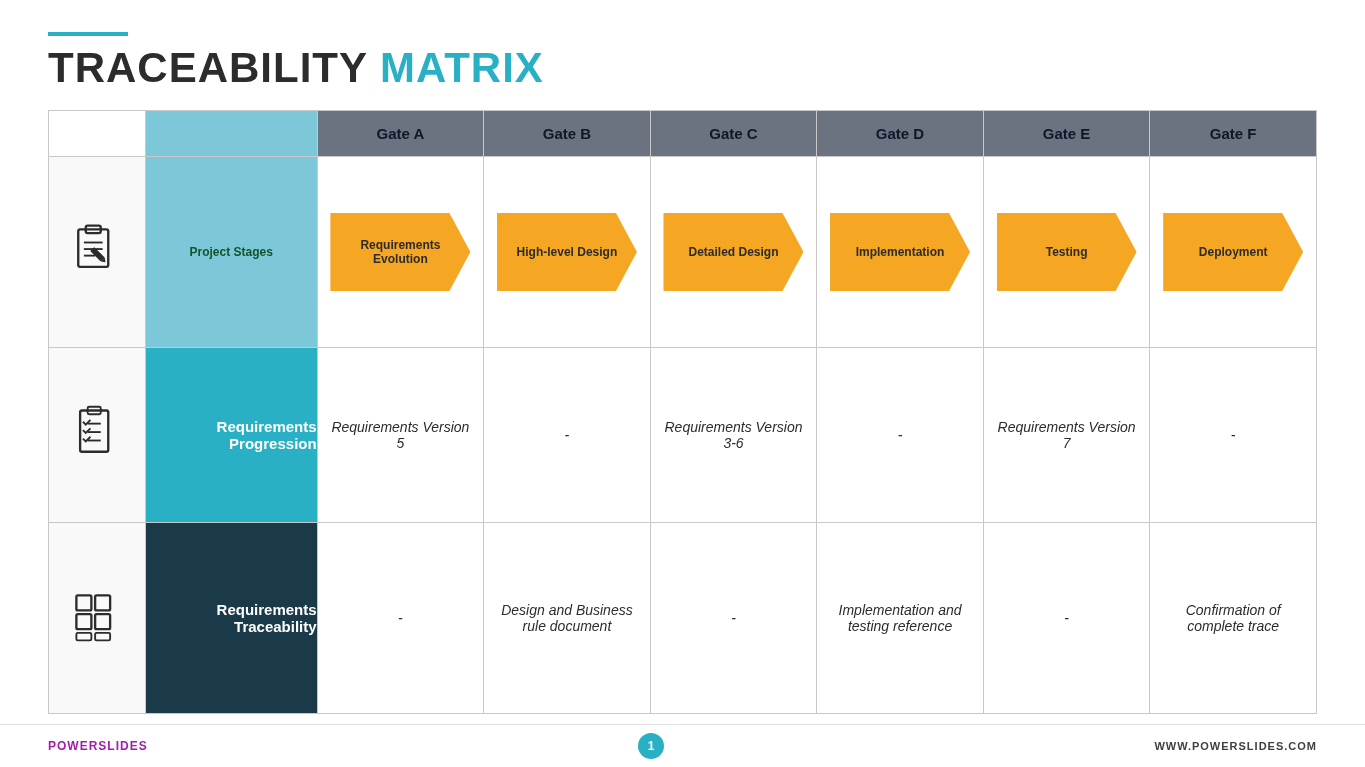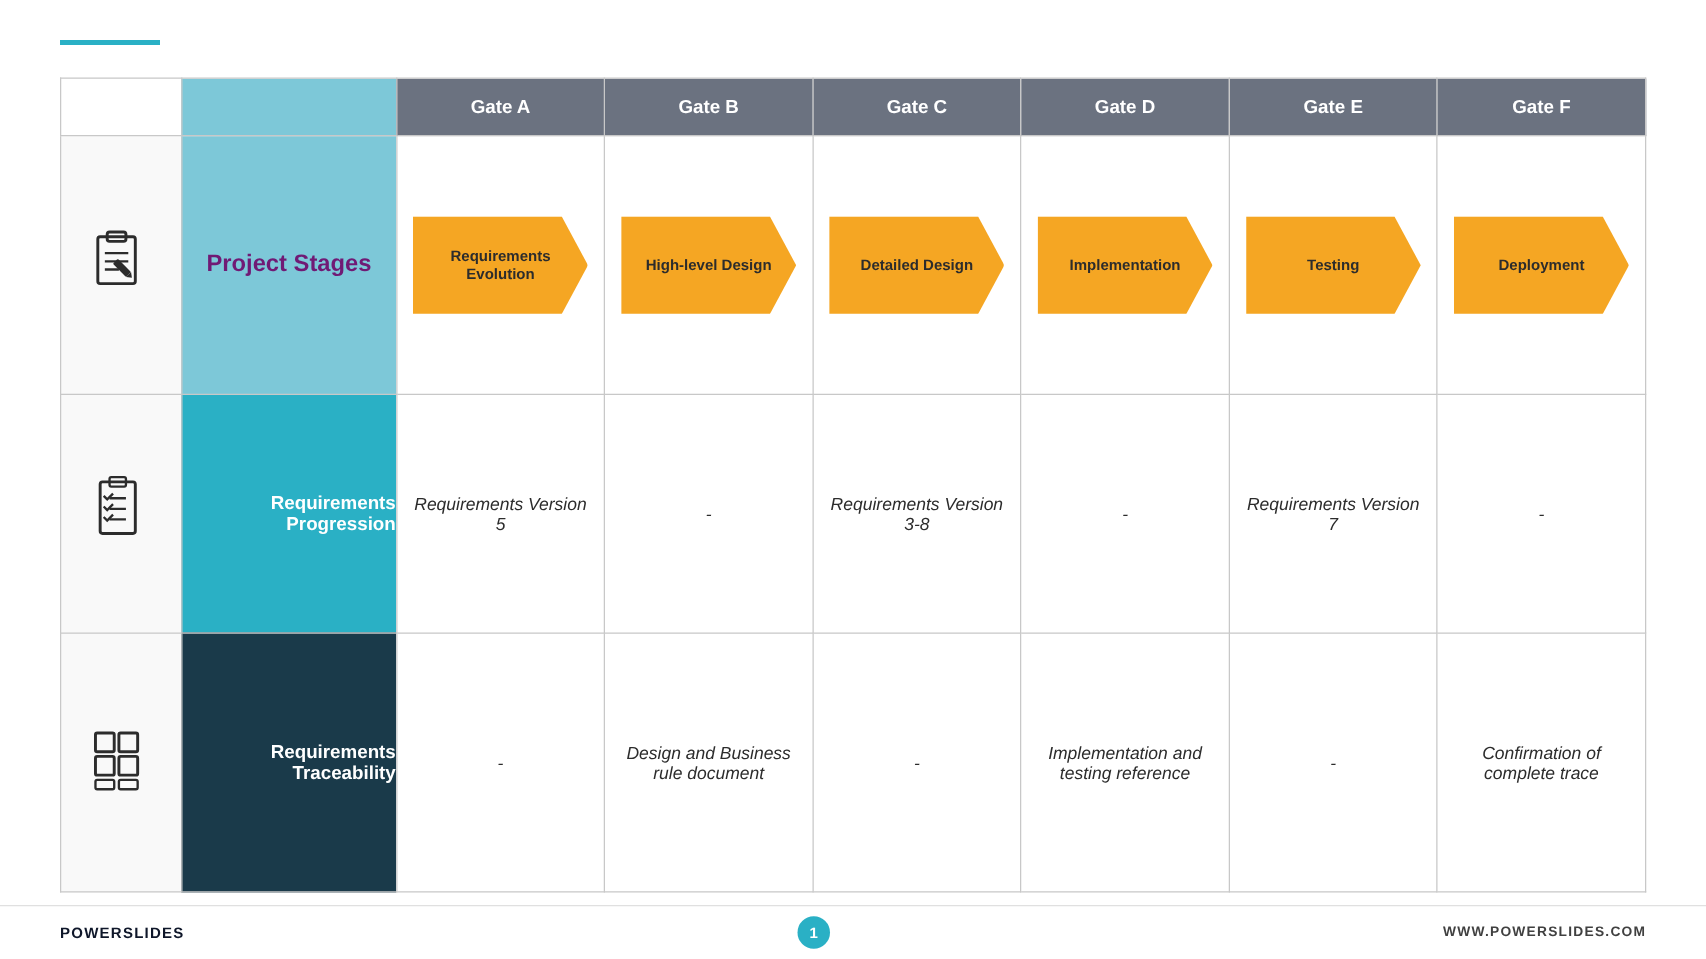--- a/index.html
+++ b/index.html
@@ -61,43 +61,43 @@
       flex: 1;
     }
     .matrix-table td, .matrix-table th {
       border: 1.5px solid #c8c8c8;
       vertical-align: middle;
       text-align: center;
     }
     
     .header-row th {
       background: #6b7280;
-      color: #ffffff;
+      color: #0f172a;
       font-size: 15px;
       font-weight: 700;
       padding: 14px 8px;
     }
     .header-row th.icon-col {
       background: #ffffff;
       border: 1.5px solid #c8c8c8;
     }
     .header-row th.label-col {
       background: #7dc8d8;
       border: 1.5px solid #c8c8c8;
     }
     
     .stages-row td { height: 120px; }
     .stages-row .icon-cell {
       background: #f9f9f9;
       width: 90px;
     }
     .stages-row .label-cell {
       background: #7dc8d8;
-      color: #701a75;
-      font-size: 19px;
+      color: #14532d;
+      font-size: 12px;
       font-weight: 700;
       width: 155px;
     }
     
     .arrow-cell {
       background: #ffffff;
       padding: 8px 4px;
     }
     .arrow-shape {
       display: flex;
@@ -166,21 +166,21 @@
       display: flex;
       align-items: center;
       justify-content: space-between;
       padding: 8px 48px;
       border-top: 1px solid #e0e0e0;
       background: #fff;
     }
     .footer-brand-left {
       font-size: 12px;
       font-weight: 700;
-      color: #0f172a;
+      color: #a21caf;
       letter-spacing: 1px;
     }
     .footer-page {
       background: #2ab0c5;
       color: #fff;
       border-radius: 50%;
       width: 26px;
       height: 26px;
       display: flex;
       align-items: center;
@@ -203,20 +203,24 @@
     .col-label { width: 160px; }
     .col-gate { width: 155px; }
   </style>
 </head>
 <body>
 
 <div class="main-content">
 
   <div class="title-bar">
     <div class="title-accent"></div>
+    <div class="title-row">
+      <span class="title-black">TRACEABILITY</span>
+      <span class="title-teal">MATRIX</span>
+    </div>
   </div>
 
   <table class="matrix-table">
 
     <thead>
       <tr class="header-row">
         <th class="icon-col col-icon"></th>
         <th class="label-col col-label"></th>
         <th class="col-gate">Gate A</th>
         <th class="col-gate">Gate B</th>
@@ -290,21 +294,21 @@
             <polyline points="17,29 20,32 25,27" stroke="#2c2c2c" stroke-width="2" fill="none"></polyline>
             <line x1="22" y1="40" x2="36" y2="40" stroke="#2c2c2c" stroke-width="2"></line>
             <polyline points="17,38 20,41 25,36" stroke="#2c2c2c" stroke-width="2" fill="none"></polyline>
           </svg>
         </td>
         <td class="label-cell col-label">
           <span>Requirements Progression</span>
         </td>
         <td class="data-cell col-gate">Requirements Version 5</td>
         <td class="data-cell col-gate">-</td>
-        <td class="data-cell col-gate">Requirements Version 3-8</td>
+        <td class="data-cell col-gate">Requirements Version 3-6</td>
         <td class="data-cell col-gate">-</td>
         <td class="data-cell col-gate">Requirements Version 7</td>
         <td class="data-cell col-gate">-</td>
       </tr>
 
       <tr class="traceability-row">
         <td class="icon-cell col-icon">
           
           <svg class="icon-svg" viewBox="0 0 64 64" fill="none" xmlns="http://www.w3.org/2000/svg">
             <rect x="10" y="10" width="16" height="16" rx="1.5" stroke="#2c2c2c" stroke-width="2.5" fill="none"></rect>

